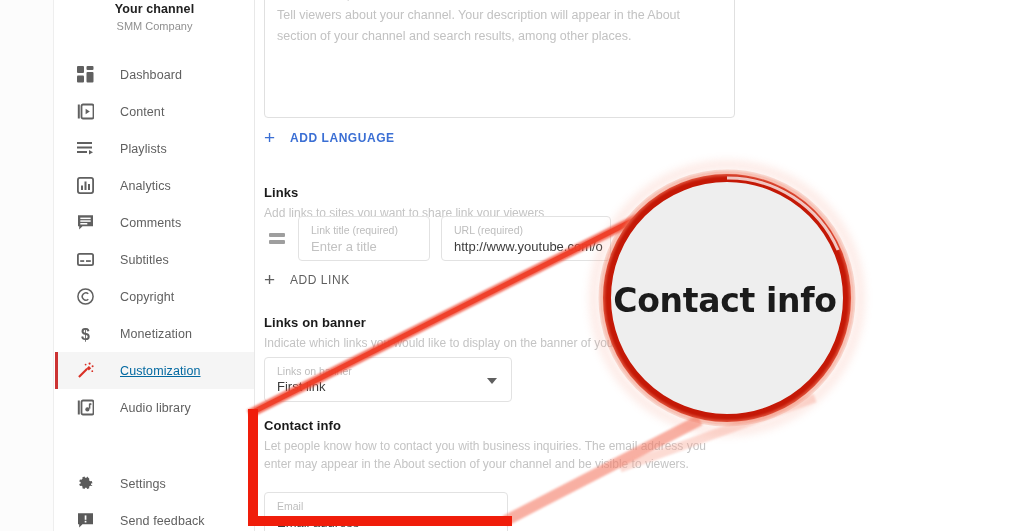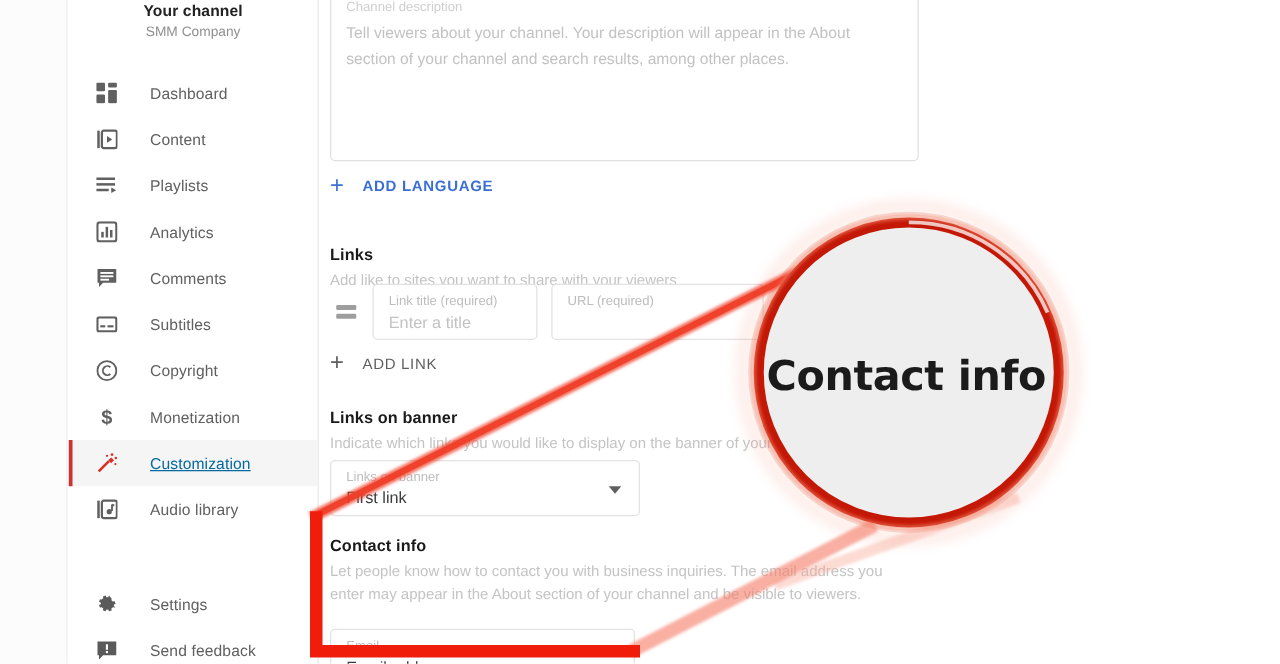--- a/index.html
+++ b/index.html
@@ -63,21 +63,20 @@
 
   .nav-bottom { position: absolute; left: 0; top: 465px; width: 100%; }
 
   svg.i { display: block; }
 
   
   .content {
     position: absolute; left: 256px; top: 0; right: 0; bottom: 0;
     background: #ffffff;
     padding: 0;
-    margin-top: 11px;
   }
 
   
   .desc-wrap {
     position: absolute; left: 8px; top: -18px;
     width: 471px; height: 136px;
     border: 1px solid #e0e0e0; border-radius: 4px;
     background: #fff;
   }
   .desc-label {
@@ -338,34 +337,35 @@
       <div class="desc-text">Tell viewers about your channel. Your description will appear in the About section of your channel and search results, among other places.</div>
     </div>
 
     <div class="add-language">
       <span class="plus-blue">+</span>
       <span class="txt">ADD LANGUAGE</span>
     </div>
 
     <div class="sec" style="top:185px;">
       <div class="sec-title">Links</div>
-      <div class="sec-sub">Add like to sites you want to share with your viewers</div>
+      <div class="sec-sub">Add links to sites you want to share link your viewers</div>
     </div>
 
     <div class="links-row">
       <div class="drag-handle">
         <div class="bar"></div>
           <div class="bar"></div>
       </div>
       <div class="field" id="link-title-field">
         <div class="flabel">Link title (required)</div>
         <div class="fvalue">Enter a title</div>
       </div>
       <div class="field filled" id="link-url-field">
         <div class="flabel">URL (required)</div>
+        <div class="fvalue">http://www.youtube.com/o</div>
       </div>
     </div>
 
     <div class="add-link">
       <span class="plus-grey">+</span>
       <span class="txt">ADD LINK</span>
     </div>
 
     <div class="sec" style="top:315px;">
       <div class="sec-title">Links on banner</div>

